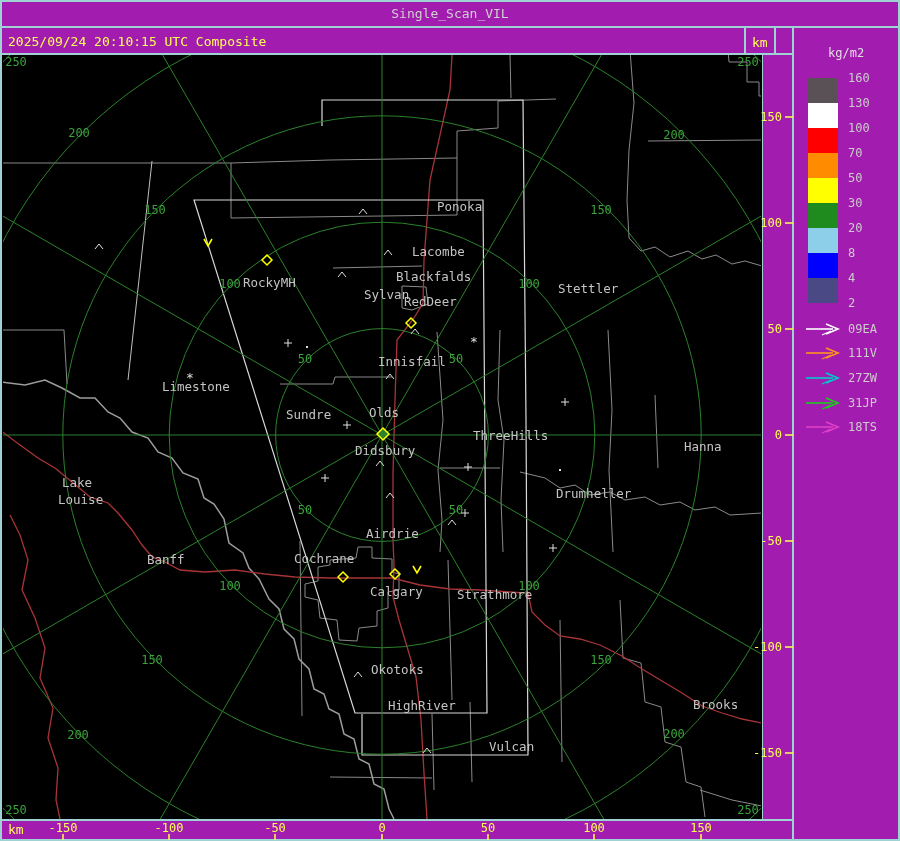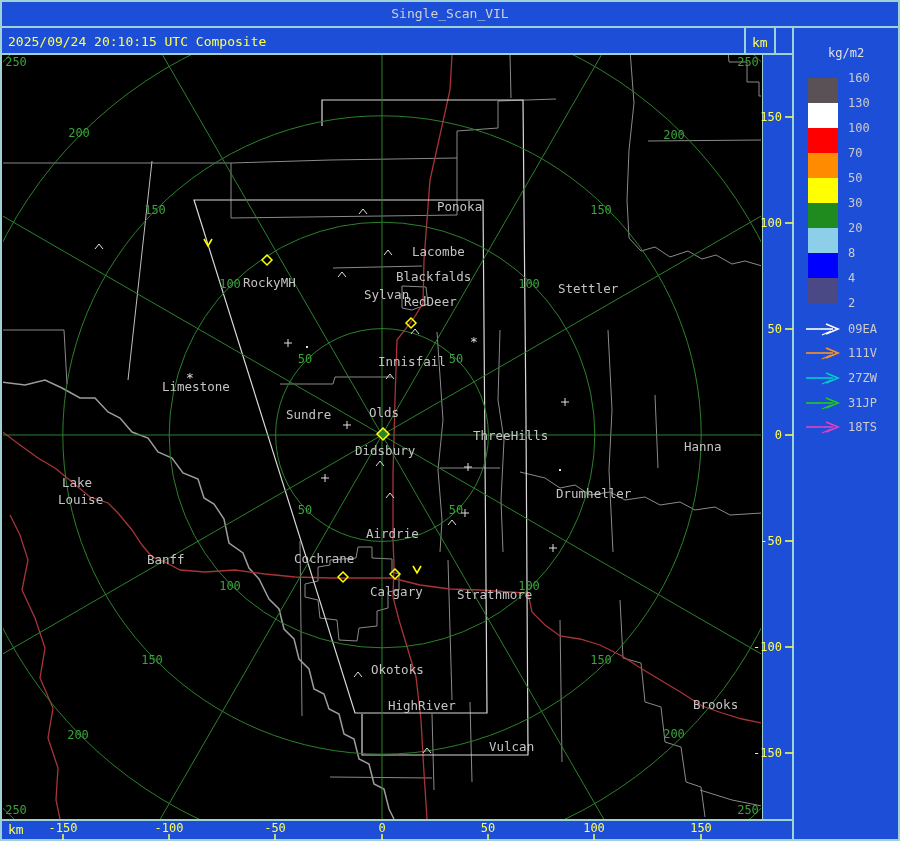--- a/index.html
+++ b/index.html
@@ -1,16 +1,16 @@
 <!DOCTYPE html>
 <html><head>
 <meta charset="utf-8">
 <style>
   html,body{margin:0;padding:0;background:#000;}
-  #app{position:relative;width:900px;height:841px;background:#1d4ed8;overflow:hidden;
+  #app{position:relative;width:900px;height:841px;background:#a21caf;overflow:hidden;
        font-family:"DejaVu Sans Mono","Liberation Mono",monospace;}
   svg text{font-family:"DejaVu Sans Mono","Liberation Mono",monospace;}
 </style>
 </head>
 <body>
 
 <div id="app">
 <svg id="scene" width="900" height="841" viewBox="0 0 900 841">
 
   <defs>

